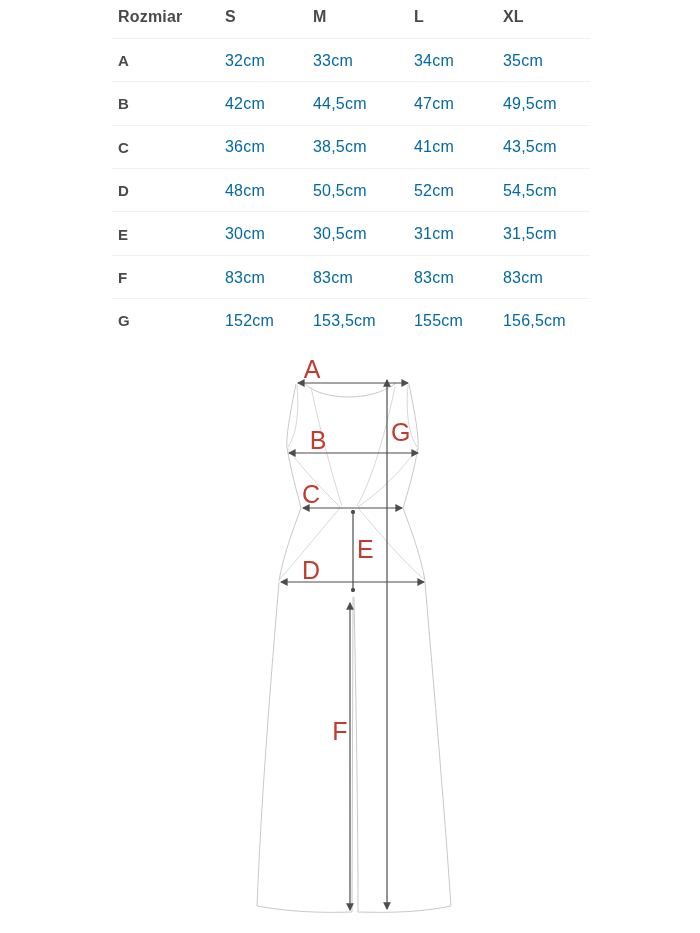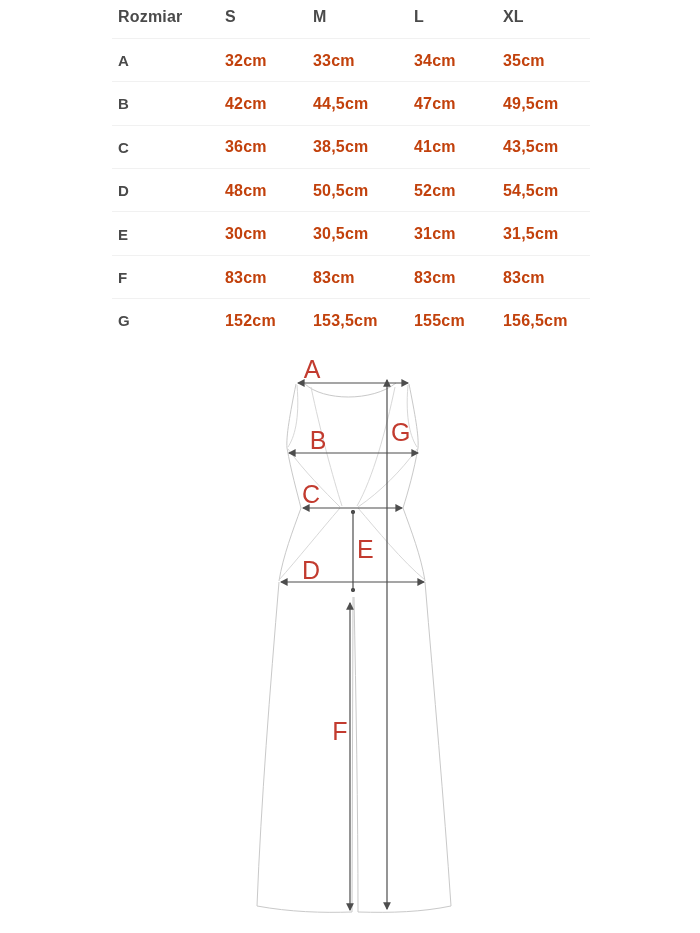--- a/index.html
+++ b/index.html
@@ -35,22 +35,22 @@
   .col-header {
     font-weight: 700;
     color: #4a4a4a;
   }
   .row-label {
     font-weight: 700;
     font-size: 15px;
     color: #4a4a4a;
   }
   .cell-value {
-    font-weight: 700;
-    color: #c2410c;
+    font-weight: 400;
+    color: #0369a1;
   }
   .row-sep {
     position: absolute;
     left: 112px;
     width: 478px;
     height: 1px;
     background: #f1f1f1;
   }
   
   #diagram-svg {

